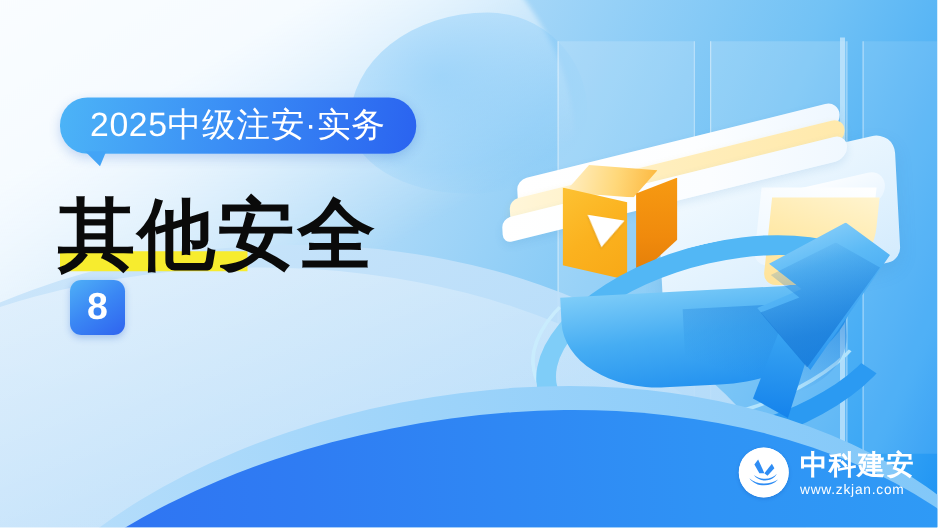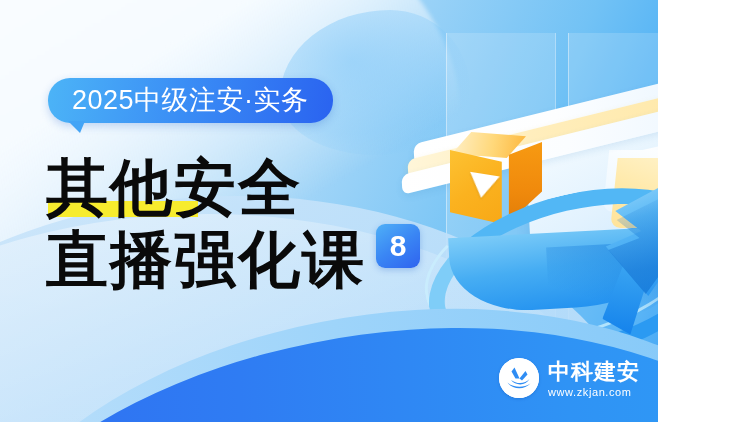--- a/index.html
+++ b/index.html
@@ -1,20 +1,20 @@
 <!DOCTYPE html>
 <html><head>
 <meta charset="utf-8">
 <style>
   html,body{margin:0;padding:0;background:#fff;}
   body{font-family:"Liberation Sans","DejaVu Sans",sans-serif;}
 
   .banner{
     position:relative;
-    width:658px;height:422px;
+    width:750px;height:422px;
     overflow:hidden;
     background:linear-gradient(115deg,#eaf4fd 0%,#cfe8fb 18%,#a9d8f8 42%,#72c2f5 70%,#39a6f5 92%,#1c92f3 100%);
   }
 
   
   .bg-soft-white{
     position:absolute;left:-160px;top:-120px;width:620px;height:430px;
     background:linear-gradient(150deg,#ffffff 0%,#f6fbff 45%,rgba(246,251,255,0) 75%);
     border-radius:50% 50% 55% 45%/60% 55% 45% 40%;
     filter:blur(2px);
@@ -147,21 +147,21 @@
     box-shadow:0 3px 9px rgba(30,90,200,.24);
     white-space:nowrap;
   }
   .badge-pill::after{
     content:"";position:absolute;left:20px;bottom:-10px;
     width:0;height:0;border-left:12px solid transparent;border-right:5px solid transparent;
     border-top:12px solid #43a4f6;
   }
 
   .title-wrap{position:absolute;left:46px;top:152px;}
-  .title-line{position:relative;display:flex;align-items:flex-start;}
+  .title-line{position:relative;display:flex;align-items:center;}
   .title-line .hl{
     position:absolute;left:2px;bottom:7px;width:150px;height:16px;
     background:#f7ec2e;z-index:0;
   }
   .title-text{
     position:relative;z-index:1;
     font-family:"DejaVu Serif","Liberation Serif",serif;
     font-weight:700;font-size:62px;line-height:72px;color:#0a0a0a;
     letter-spacing:2px;white-space:nowrap;
   }
@@ -245,21 +245,20 @@
   </div>
 
   <div class="badge-pill">2025中级注安·实务</div>
 
   <div class="title-wrap">
     <div class="title-line">
       <span class="hl" style="background: rgb(247, 236, 46);"></span>
       <span class="title-text">其他安全</span>
     </div>
     <div class="title-line">
-      <span class="title-text">直播强化课</span>
       <span class="num-badge">8</span>
     </div>
   </div>
 
   <div class="wave-light"></div>
   <div class="wave-main"></div>
 
   <div class="logo">
     <div class="logo-mark">
       <svg width="40" height="40" viewBox="0 0 40 40" aria-hidden="true">

